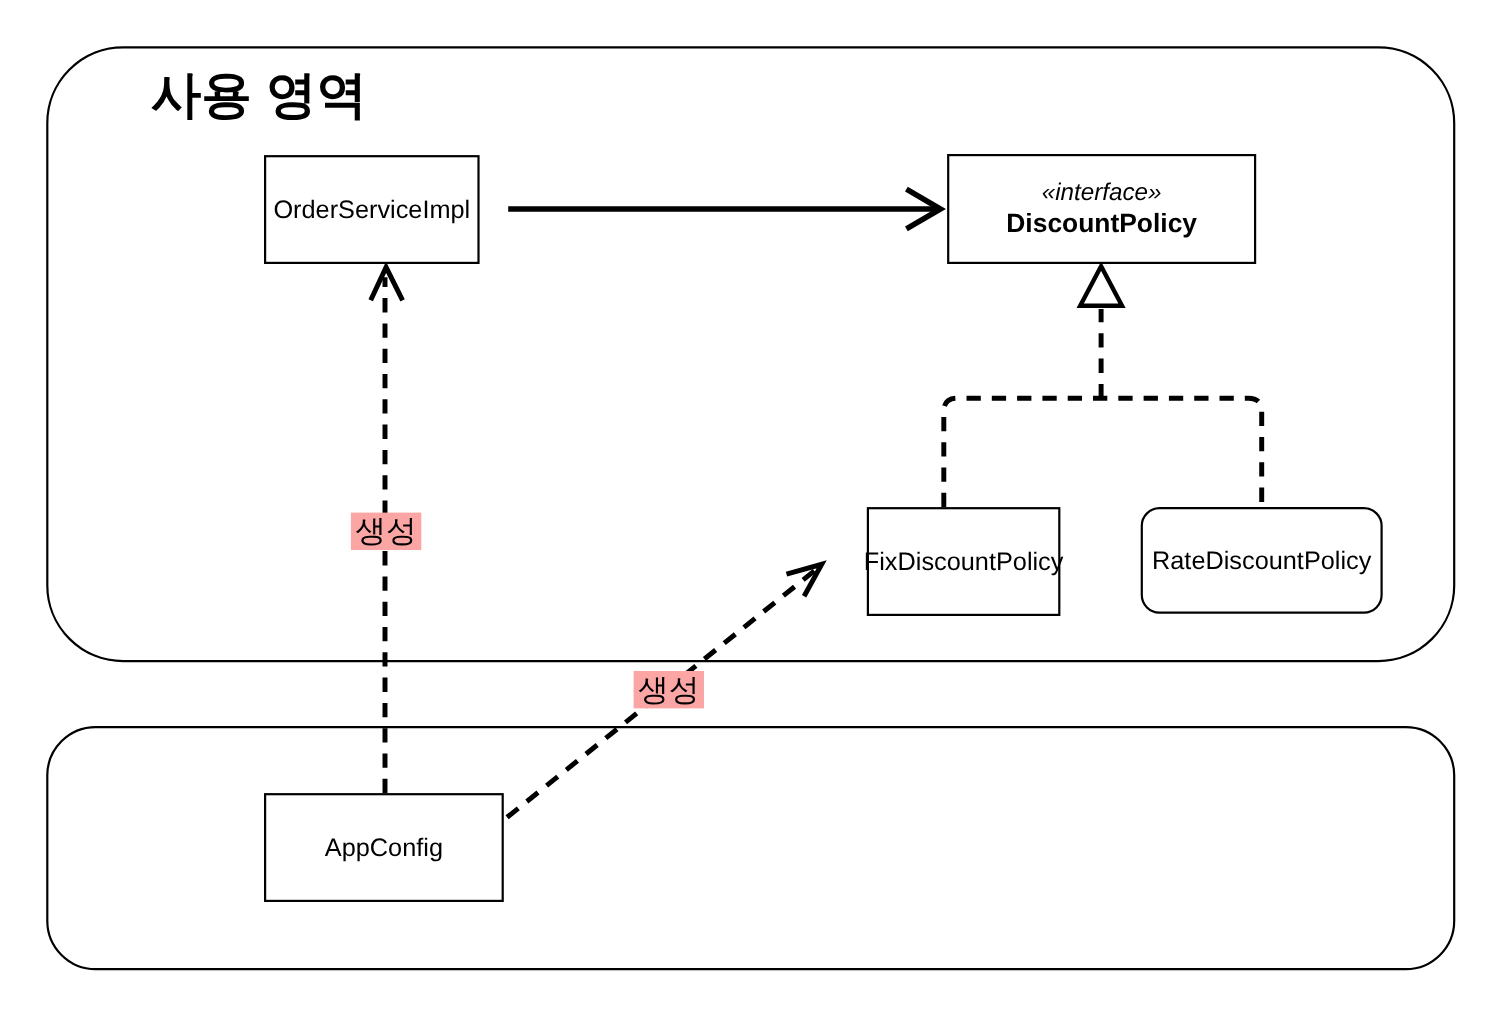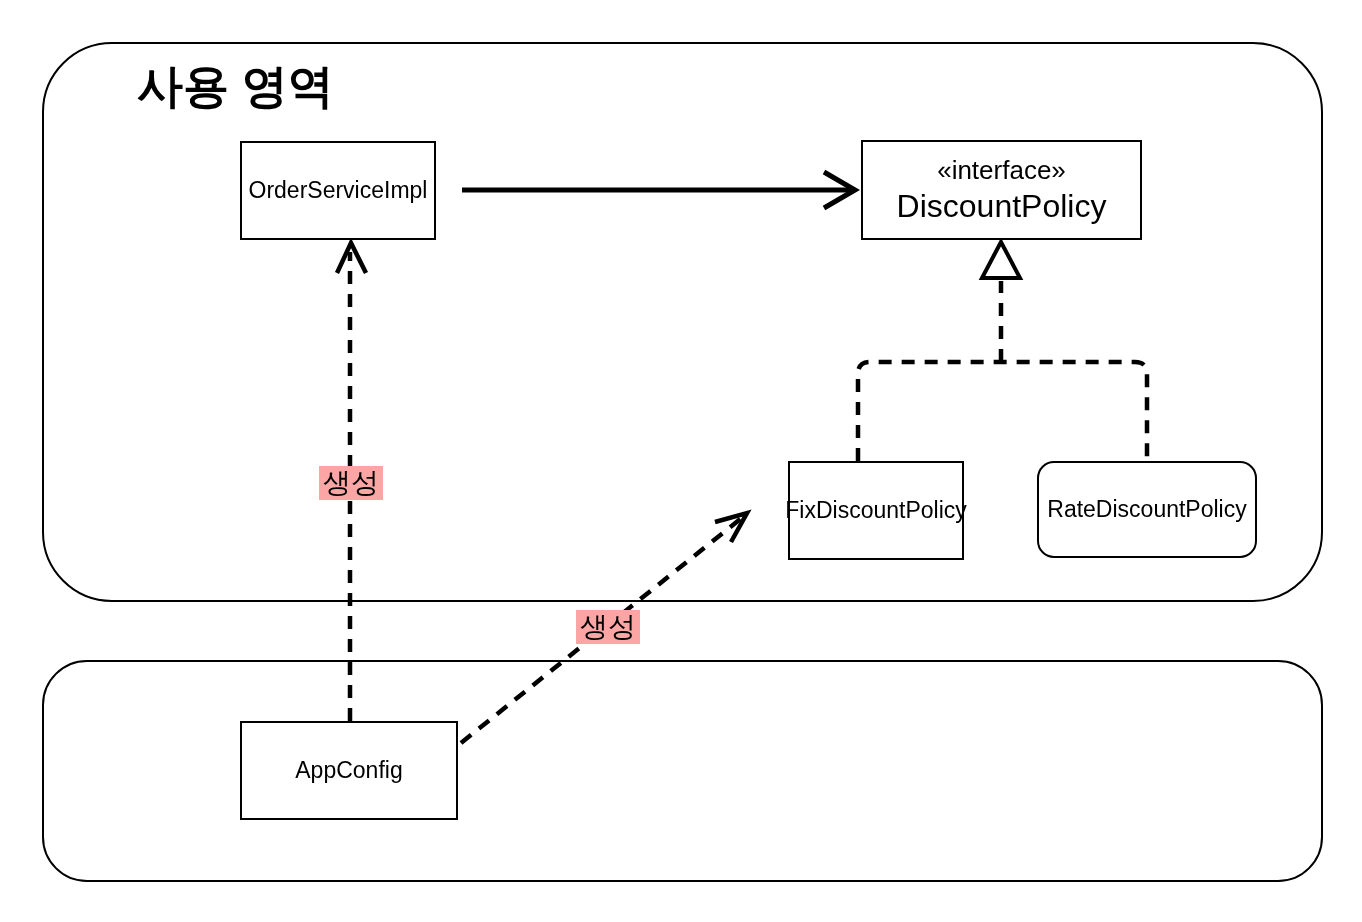--- a/index.html
+++ b/index.html
@@ -66,22 +66,22 @@
     color: #000000;
     z-index: 3;
     line-height: 1.25;
   }
   .node-order      { left: 240px; top: 141px; width: 196px; height: 99px; }
   .node-discount   { left: 861px; top: 140px; width: 281px; height: 100px; }
   .node-fix        { left: 748px; top: 461px; width: 176px; height: 99px; margin-left: 40px; }
   .node-rate       { left: 1037px; top: 461px; width: 220px; height: 97px; border-radius: 17px; }
   .node-appconfig  { left: 240px; top: 721px; width: 218px; height: 99px; justify-content: center; }
 
-  .stereotype { font-size: 26px; font-weight: normal; }
-  .iface-name { font-size: 32px; font-weight: normal; }
+  .stereotype { font-size: 22px; font-weight: normal; font-style: italic; }
+  .iface-name { font-size: 24px; font-weight: bold; }
 
   .edge-label {
     position: absolute;
     font-size: 28px;
     color: #000000;
     background: #fca5a5;
     padding: 3px 4px;
     white-space: nowrap;
     transform: translate(-50%, -50%);
     z-index: 4;

